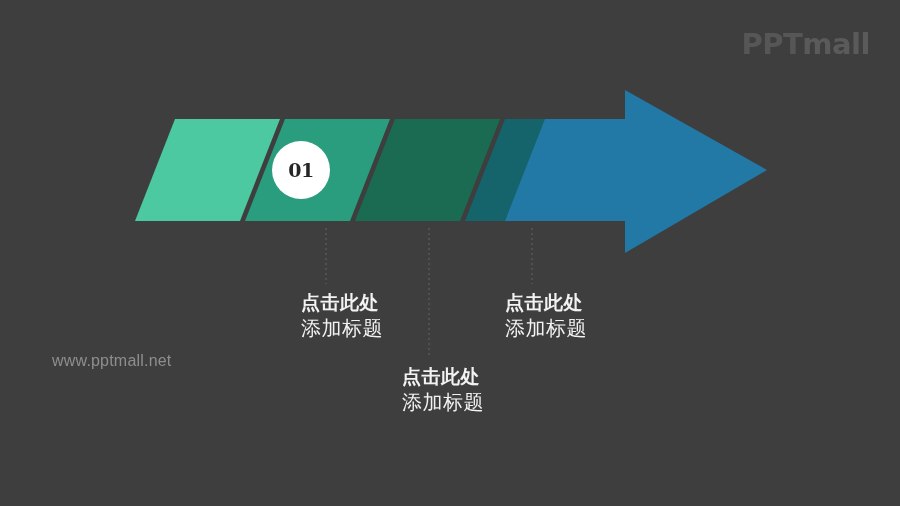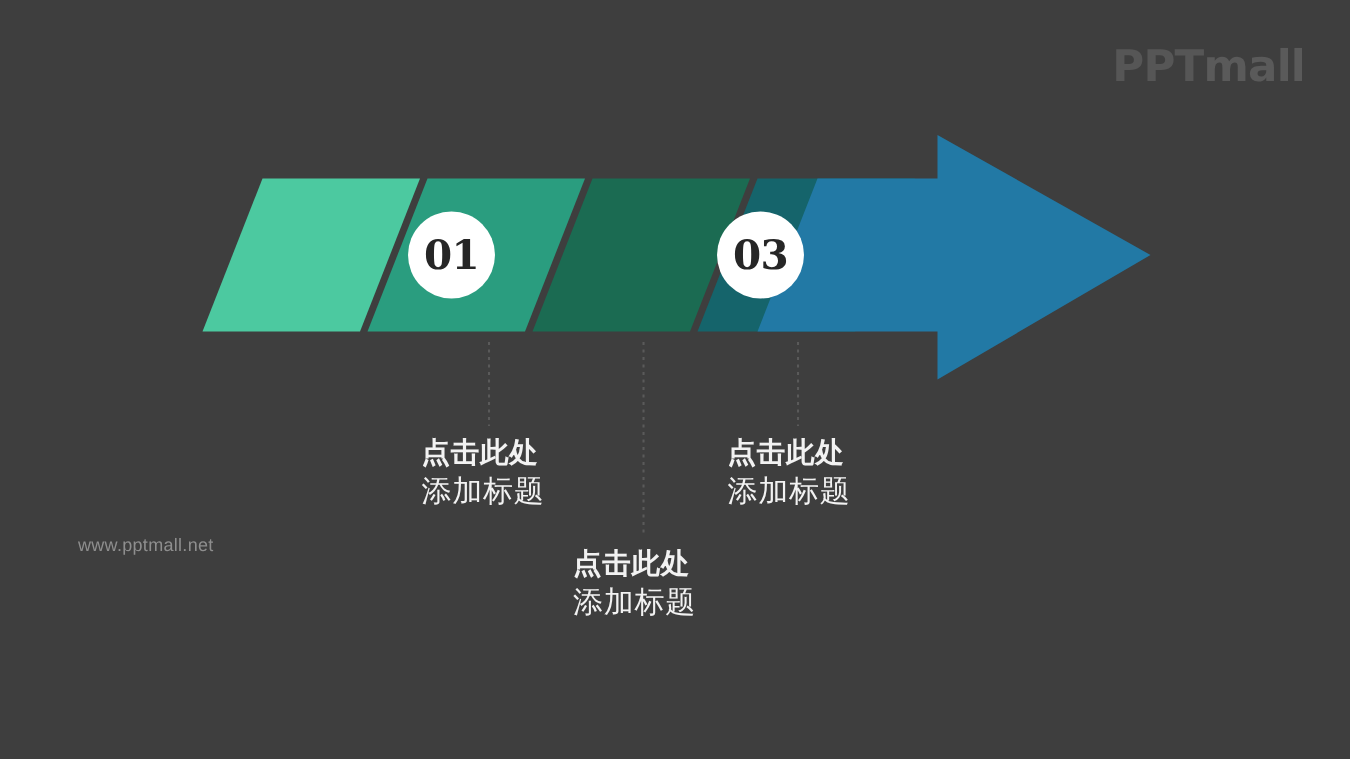--- a/index.html
+++ b/index.html
@@ -26,57 +26,58 @@
     font-family:"DejaVu Sans", sans-serif;
     user-select:none;
   }
   #logo .pp { color:#565656; }
   #logo .mall { color:#5a5a5a; }
 
   
   #watermark {
     position:absolute;
     left:52px; bottom:22px;
-    font-size:12px;
+    font-size:16px;
     color:#8e8e8e;
     letter-spacing:0.2px;
   }
 
   
   #graphic {
     position:absolute;
     left:0; top:0;
     width:900px; height:506px;
   }
 
   
   .badge {
     position:absolute;
     width:58px; height:58px;
     border-radius:50%;
     background:#ffffff;
     display:flex;
     align-items:center;
     justify-content:center;
-    font-size:27px;
+    font-size:19px;
     font-weight:bold;
     color:#262626;
     font-family:"DejaVu Serif", serif;
     letter-spacing:-0.5px;
   }
   #badge-1 { left:272px; top:141px; }
   #badge-2 { left:375px; top:141px; }
   #badge-3 { left:478px; top:141px; }
 
   
   .caption {
     position:absolute;
     color:#f2f2f2;
     line-height:1.32;
     white-space:nowrap;
+    margin-left:20px;
   }
   .caption .line1 {
     font-size:19px;
     font-weight:bold;
     letter-spacing:0.5px;
   }
   .caption .line2 {
     font-size:20px;
     font-weight:normal;
     letter-spacing:0.5px;
@@ -107,23 +108,20 @@
     <polygon id="arrow-head" points="505,119 585,119 585,90 727,170 585,253 585,221 465,221" transform="translate(40,0)" fill="#2279a5"></polygon>
 
     <line x1="326" y1="228" x2="326" y2="284" stroke="#5a5a5a" stroke-width="1.4" stroke-dasharray="2 3"></line>
     <line x1="429" y1="228" x2="429" y2="358" stroke="#5a5a5a" stroke-width="1.4" stroke-dasharray="2 3"></line>
     <line x1="532" y1="228" x2="532" y2="284" stroke="#5a5a5a" stroke-width="1.4" stroke-dasharray="2 3"></line>
   </svg>
 
   <div class="badge" id="badge-1">
     <span>01</span>
   </div>
-  <div class="badge" id="badge-3">
-    <span>03</span>
-  </div>
 
   <div class="caption" id="caption-1">
     <div class="line1">点击此处</div>
     <div class="line2">添加标题</div>
   </div>
   <div class="caption" id="caption-2">
     <div class="line1">点击此处</div>
     <div class="line2">添加标题</div>
   </div>
   <div class="caption" id="caption-3">

